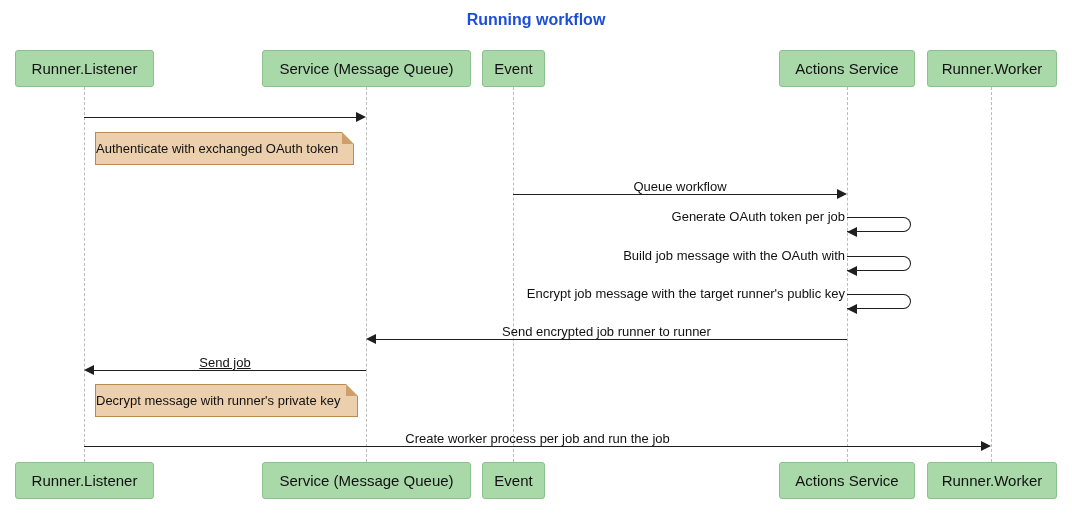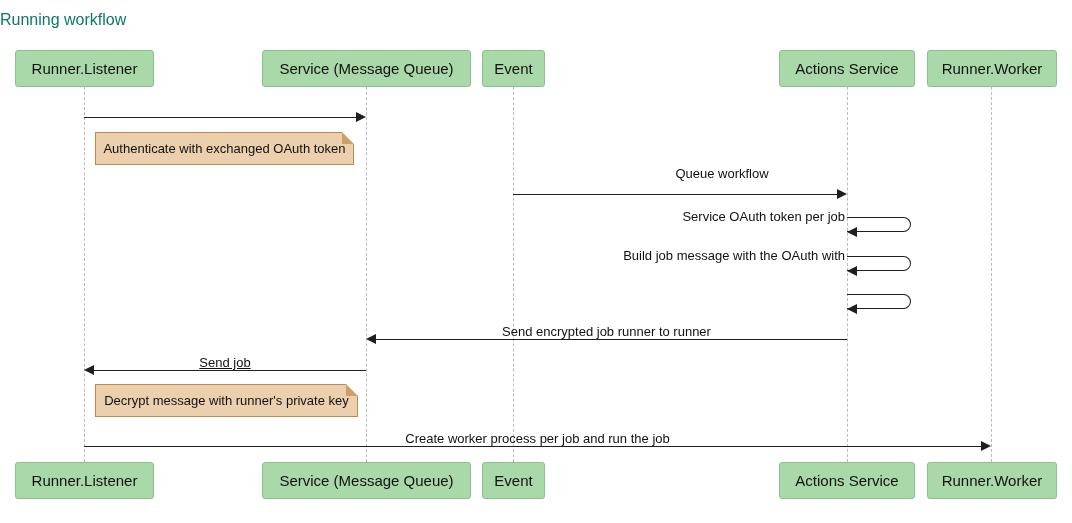--- a/index.html
+++ b/index.html
@@ -1,20 +1,20 @@
 <!DOCTYPE html>
 <html><head>
 <meta charset="utf-8">
 <style>
   html, body { margin: 0; padding: 0; background: #ffffff; }
   body { font-family: "Liberation Sans", "DejaVu Sans", sans-serif; color: #111111; }
   .diagram { position: relative; width: 1072px; height: 523px; background: #ffffff; overflow: hidden; }
 
-  .title { position: absolute; top: 11px; left: 0; width: 100%; text-align: left;
-           font-size: 16px; font-weight: normal; color: #0f766e; }
+  .title { position: absolute; top: 11px; left: 0; width: 100%; text-align: center;
+           font-size: 16px; font-weight: bold; color: #1d4ed8; }
 
   .lifeline { position: absolute; top: 87px; height: 375px; width: 0;
               border-left: 1px dashed #bcbcbc; }
 
   .participant { position: absolute; height: 37px; background: #a9d8a9;
                  border: 1px solid #8cc08c; border-radius: 3px; box-sizing: border-box;
                  display: flex; align-items: center; justify-content: center;
                  font-size: 15px; color: #111111; white-space: nowrap; }
 
   .msg-label { position: absolute; font-size: 13px; text-align: center; color: #111111;
@@ -26,21 +26,21 @@
   .arrow { position: absolute; width: 0; height: 0;
            border-top: 5px solid transparent; border-bottom: 5px solid transparent; }
   .arrow.to-right { border-left: 10px solid #1f1f1f; }
   .arrow.to-left  { border-right: 10px solid #1f1f1f; }
 
   .self-loop { position: absolute; width: 64px; height: 15px; box-sizing: border-box;
                border: 1px solid #1f1f1f; border-left: none;
                border-radius: 0 9px 9px 0; }
 
   .note { position: absolute; background: #ecd0ad; border: 1px solid #b98b4e;
-          box-sizing: border-box; display: flex; align-items: center; justify-content: center;
+          box-sizing: border-box; display: flex; align-items: center; 
           font-size: 13px; color: #111111; white-space: nowrap; }
   .note .fold { position: absolute; top: -1px; right: -1px; width: 12px; height: 12px;
                 background: #ffffff; }
   .note .fold::after { content: ""; position: absolute; inset: 0; background: #cda06b;
                        clip-path: polygon(0 0, 0 100%, 100% 100%); }
 </style>
 </head>
 <body>
 
 <div class="diagram">
@@ -60,32 +60,33 @@
   <div class="participant" style="left:927px; top:50px; width:130px;">Runner.Worker</div>
 
   <div class="msg-line" style="left:84px; top:117px; width:272px;"></div>
   <div class="arrow to-right" style="left:356px; top:112px;"></div>
 
   <div class="note" style="left:95px; top:132px; width:259px; height:33px;">
     <span>Authenticate with exchanged OAuth token</span>
     <span class="fold"></span>
   </div>
 
-  <div class="msg-label" style="left:513px; top:166px; width:334px;margin-left:42px;">Queue workflow</div>
+  <div class="msg-label" style="left:513px; top:179px; width:334px;">Queue workflow</div>
   <div class="msg-line" style="left:513px; top:194px; width:324px;"></div>
   <div class="arrow to-right" style="left:837px; top:189px;"></div>
 
-  <div class="msg-label right-align" style="right:227px; top:209px;">Service OAuth token per job</div>
+  <div class="msg-label right-align" style="right:227px; top:209px;">Generate OAuth token per job</div>
   <div class="self-loop" style="left:847px; top:217px;"></div>
   <div class="arrow to-left" style="left:847px; top:227px;"></div>
 
   <div class="msg-label right-align" style="right:227px; top:248px;">Build job message with the OAuth with</div>
   <div class="self-loop" style="left:847px; top:256px;"></div>
   <div class="arrow to-left" style="left:847px; top:266px;"></div>
 
+  <div class="msg-label right-align" style="right:227px; top:286px;">Encrypt job message with the target runner's public key</div>
   <div class="self-loop" style="left:847px; top:294px;"></div>
   <div class="arrow to-left" style="left:847px; top:304px;"></div>
 
   <div class="msg-label" style="left:366px; top:324px; width:481px;">Send encrypted job runner to runner</div>
   <div class="msg-line" style="left:376px; top:339px; width:471px;"></div>
   <div class="arrow to-left" style="left:366px; top:334px;"></div>
 
   <div class="msg-label" style="left:84px; top:355px; width:282px;text-decoration:underline;">Send job</div>
   <div class="msg-line" style="left:94px; top:370px; width:272px;"></div>
   <div class="arrow to-left" style="left:84px; top:365px;"></div>

